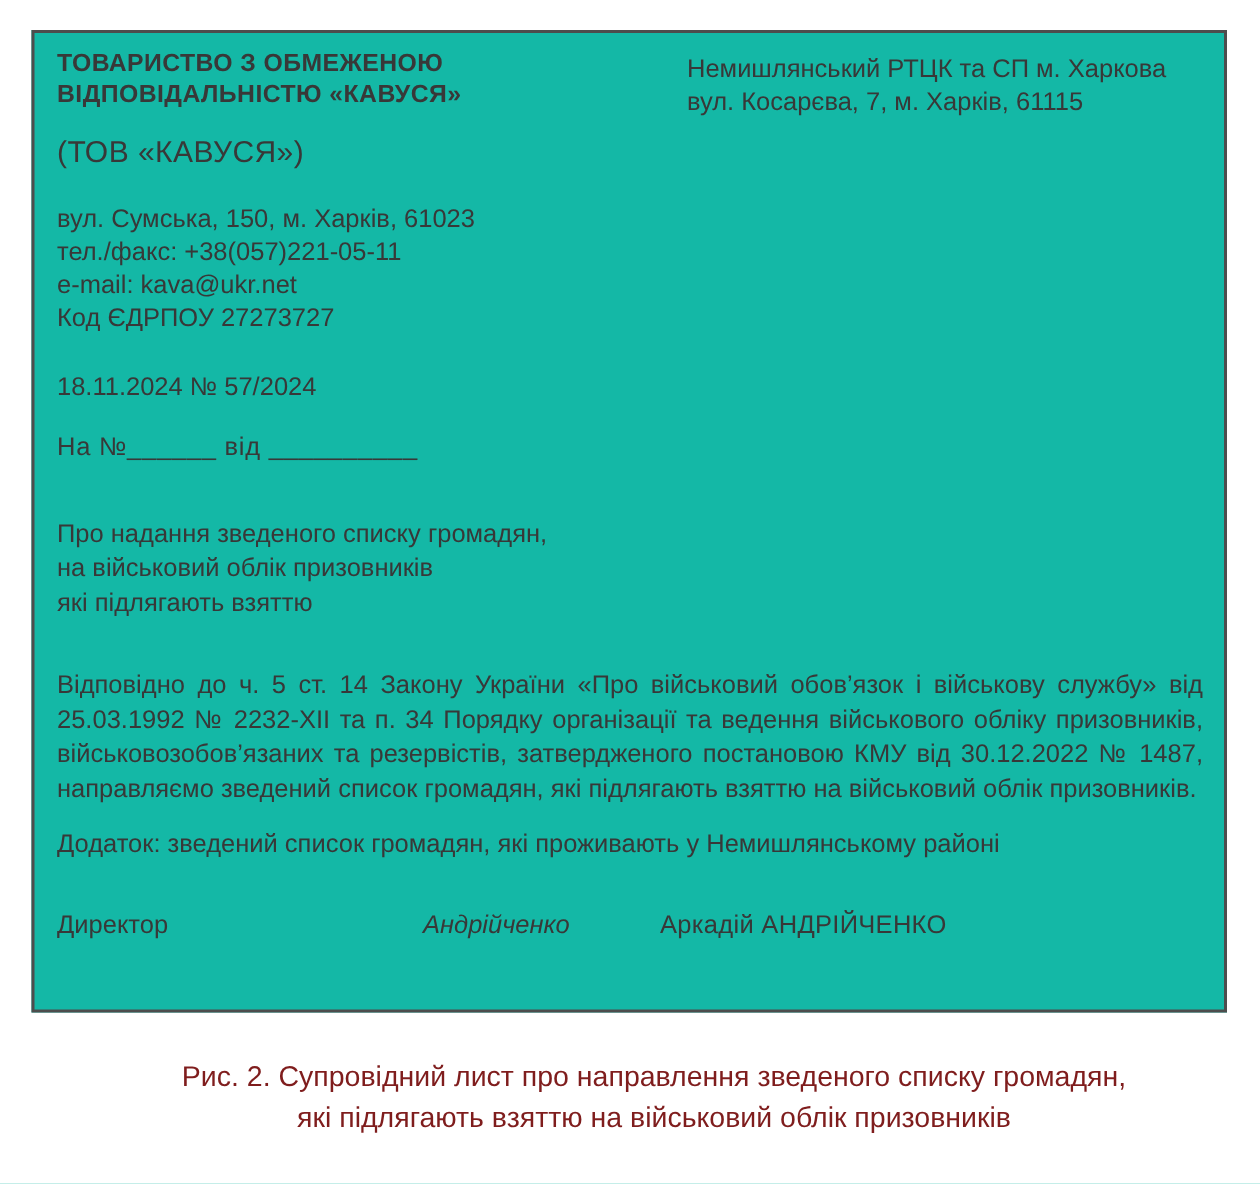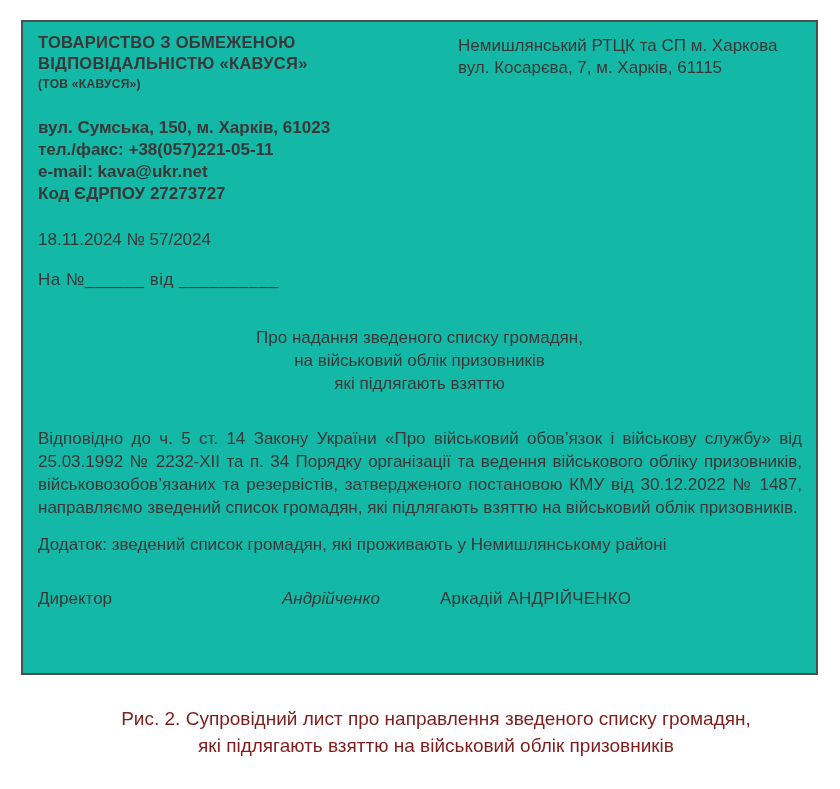--- a/index.html
+++ b/index.html
@@ -31,34 +31,35 @@
   .sender { width: 420px; }
   .recipient { flex: 1; padding-top: 3px; }
 
   .company-name {
     font-weight: bold;
     font-size: 16.5px;
     line-height: 21px;
     letter-spacing: 0.3px;
   }
   .company-short {
-    font-weight: bold;
-    font-size: 12px;
+    font-weight: normal;
+    font-size: 20px;
     line-height: 21px;
     letter-spacing: 0.3px;
+    margin-top: 18px;
   }
   .recipient div { line-height: 22px; }
 
-  .addr-block { margin-top: 22px; font-weight: bold; }
+  .addr-block { margin-top: 22px; }
   .addr-block div { line-height: 22px; }
 
   .ref-date { margin-top: 24px; }
   .ref-reply { margin-top: 18px; letter-spacing: 0.5px; }
 
-  .subject { margin-top: 35px; text-align: center; }
+  .subject { margin-top: 35px; }
   .subject div { line-height: 23px; }
 
   .body-par {
     margin-top: 32px;
     text-align: justify;
     line-height: 23px;
     width: 764px;
   }
 
   .attachment { margin-top: 14px; }

